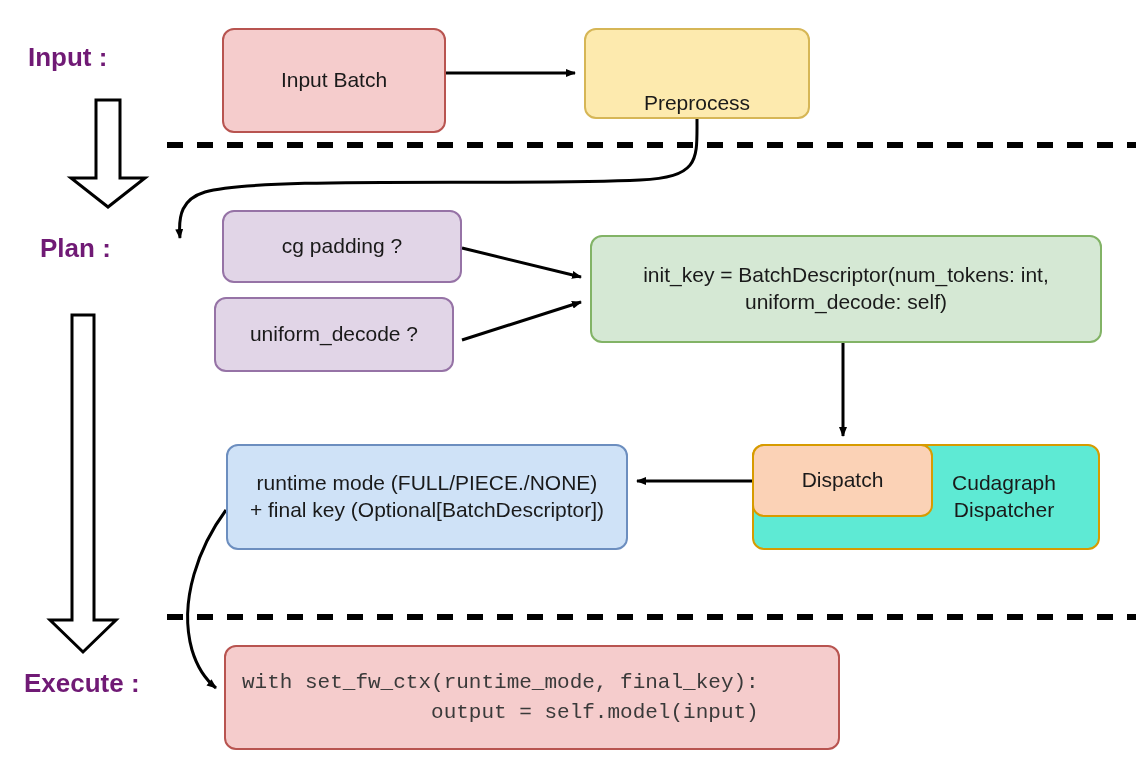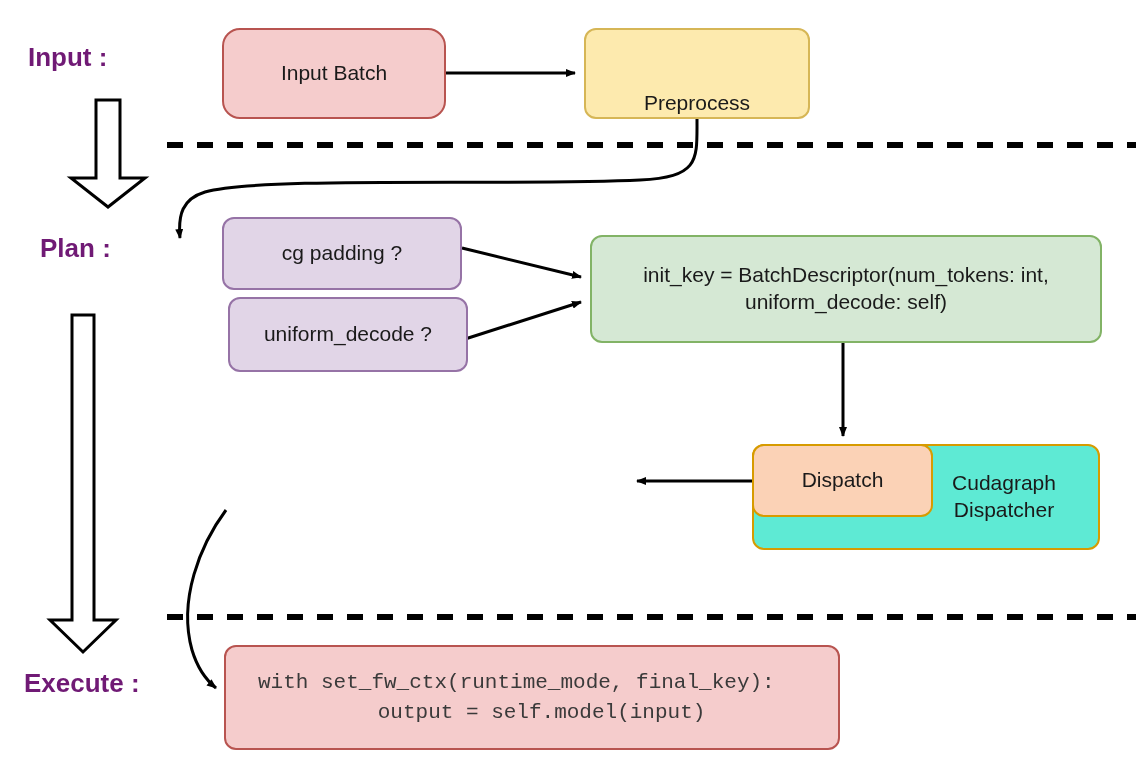--- a/index.html
+++ b/index.html
@@ -7,22 +7,22 @@
        font-family:"Liberation Sans",sans-serif;color:#000;}
   #stage{position:absolute;inset:0;width:1142px;height:770px;}
   .svg-layer{position:absolute;left:0;top:0;width:1142px;height:770px;}
   .stage-label{position:absolute;font-weight:bold;font-size:26px;color:#701a75;
        white-space:nowrap;letter-spacing:0px;}
   .node{position:absolute;box-sizing:border-box;display:flex;
         align-items:center;justify-content:center;text-align:center;
         border-radius:12px;border-width:2px;border-style:solid;
         font-size:21px;line-height:1.28;color:#1a1a1a;}
   .node.code{font-family:"Liberation Mono",monospace;font-size:21px;
-        justify-content:flex-start;text-align:center;white-space:pre;
-        line-height:1.42;padding-left:22px;color:#3a3a3a;}
+        justify-content:flex-start;text-align:right;white-space:pre;
+        line-height:1.42;padding-left:6px;color:#3a3a3a;}
   .node-inner{padding:0 10px;}
 </style>
 </head>
 <body>
 
 <div id="stage">
 
   <svg class="svg-layer" viewBox="0 0 1142 770" xmlns="http://www.w3.org/2000/svg">
     <defs>
       <marker id="ah" markerWidth="10" markerHeight="8" refX="9" refY="4" orient="auto" markerUnits="userSpaceOnUse">
@@ -49,56 +49,61 @@
 
     <path d="M752,481 L637,481" fill="none" stroke="#000" stroke-width="3" marker-end="url(#ah)"></path>
 
     <path d="M226,510 C200,545 178,600 192,650 C198,670 206,680 216,688" fill="none" stroke="#000" stroke-width="3" marker-end="url(#ah)"></path>
   </svg>
 
   <div class="stage-label" style="left:28px;top:42px;">Input :</div>
   <div class="stage-label" style="left:40px;top:233px;">Plan :</div>
   <div class="stage-label" style="left:24px;top:668px;">Execute :</div>
 
-  <div class="node" style="left:222px;top:28px;width:224px;height:91px;
-              background:#f5cccc;border-color:#b85450;border-radius:18px;">
+  <div class="node" style="left:222px;top:28px;width:224px;height:105px;
+              background:#f5cccc;border-color:#b85450;">
     <span class="node-inner">Input Batch</span>
   </div>
 
   <div class="node" style="left:584px;top:28px;width:226px;height:91px;
               background:#fdeaae;border-color:#d6b656;align-items:flex-end;">
     <span class="node-inner">Preprocess</span>
   </div>
 
   <div class="node" style="left:222px;top:210px;width:240px;height:73px;
-              background:#e1d5e7;border-color:#9673a6;margin-top:7px;">
+              background:#e1d5e7;border-color:#9673a6;">
     <span class="node-inner">cg padding ?</span>
   </div>
 
-  <div class="node" style="left:228px;top:297px;width:240px;height:75px;
+  <div class="node" style="left:214px;top:297px;width:240px;height:75px;
               background:#e1d5e7;border-color:#9673a6;">
     <span class="node-inner">uniform_decode ?</span>
   </div>
 
   <div class="node" style="left:590px;top:235px;width:512px;height:108px;
               background:#d5e8d4;border-color:#82b366;">
     <span class="node-inner">init_key = BatchDescriptor(num_tokens: int, uniform_decode: self)</span>
   </div>
 
   <div class="node" style="left:752px;top:444px;width:348px;height:106px;
               background:#5eead4;border-color:#d79b00;
               justify-content:flex-end;">
     <span class="node-inner" style="width:160px;padding-right:14px;">Cudagraph Dispatcher</span>
   </div>
 
   <div class="node" style="left:752px;top:444px;width:181px;height:73px;
               background:#fbd2b6;border-color:#d79b00;text-align:center;">
     <span class="node-inner">Dispatch</span>
   </div>
 
+  <div class="node" style="left:226px;top:444px;width:402px;height:106px;
+              background:#cfe2f7;border-color:#6c8ebf;white-space:pre-line;">
+    <span class="node-inner">runtime mode (FULL/PIECE./NONE)
++ final key (Optional[BatchDescriptor])</span>
+  </div>
 
   <div class="node code" style="left:224px;top:645px;width:616px;height:105px;
               background:#f5cccc;border-color:#b85450;">
     <span class="node-inner">with set_fw_ctx(runtime_mode, final_key):
     output = self.model(input)</span>
   </div>
 
 </div>
 
 </body></html>

